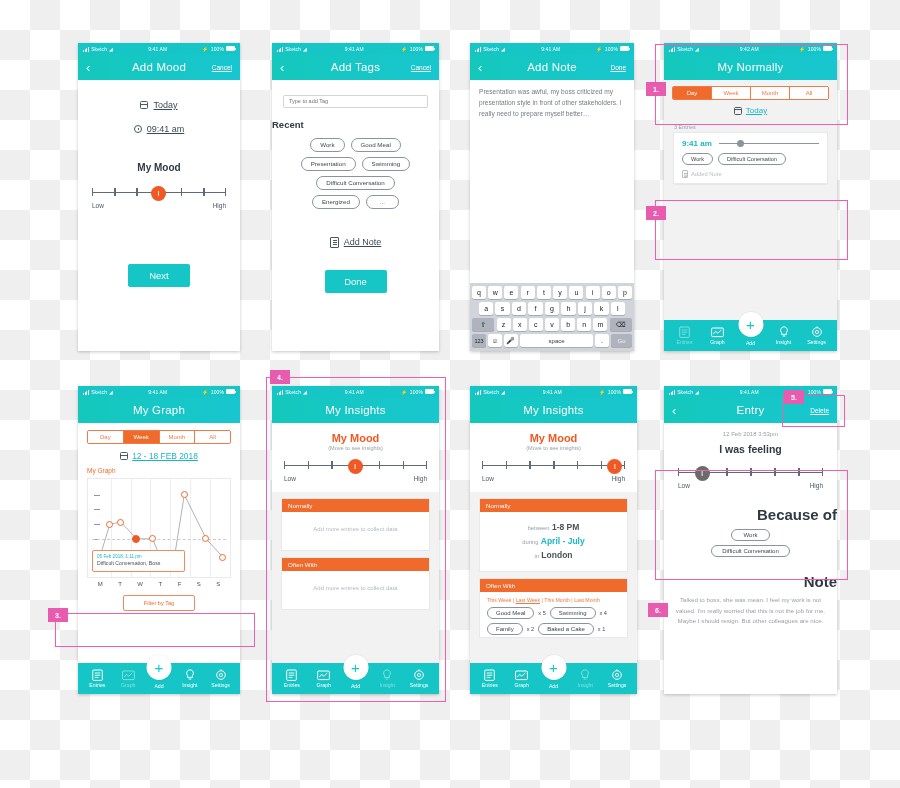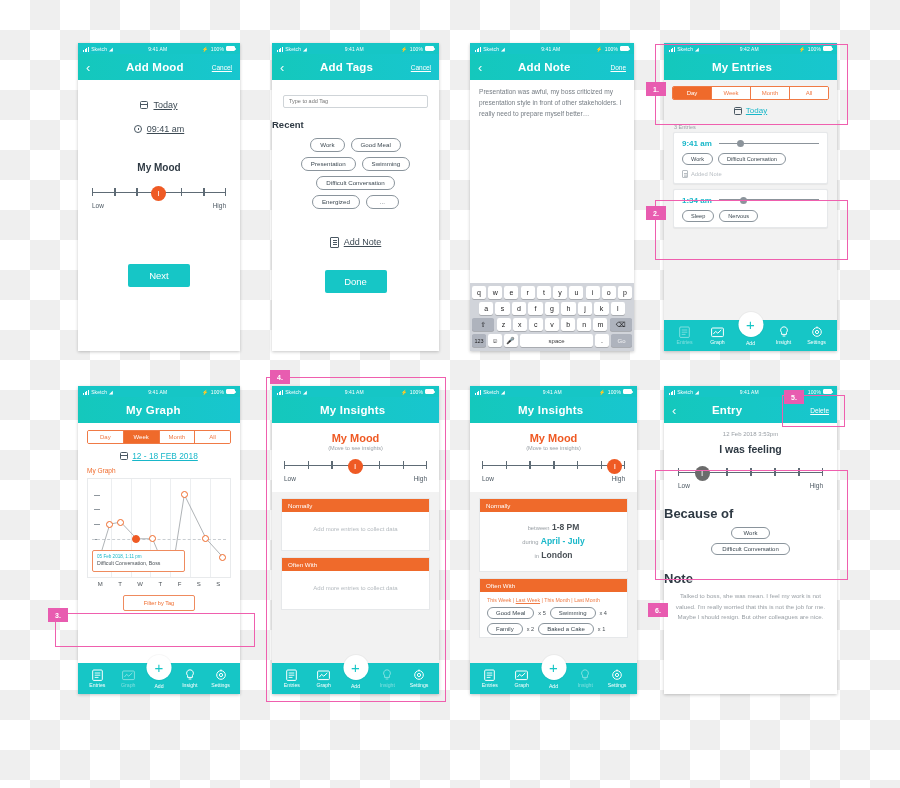--- a/index.html
+++ b/index.html
@@ -60,24 +60,23 @@
     padding: 0 8px;
     position: relative;
     color: #fff;
   }
   .navbar.grad { background: linear-gradient(90deg,#14c8bc 0%, #18c6cf 100%); }
   .nav-back {
     font-size: 13px; line-height: 1; color: rgba(255,255,255,0.92);
     font-weight: 300; width: 18px;
   }
   .nav-title {
-    position: absolute; left: 0; right: 0; text-align: left;
-    font-size: 11.5px; color: #ffffff; font-weight: 700; letter-spacing: 0.2px;
+    position: absolute; left: 0; right: 0; text-align: center;
+    font-size: 11.5px; color: #ffffff; font-weight: 400; letter-spacing: 0.2px;
     pointer-events: none;
-    margin-left: 48px;
   }
   .nav-action {
     margin-left: auto; font-size: 6.5px; color: #ffffff;
     text-decoration: underline; z-index: 2;
   }
   
   .screen-body { flex: 1; position: relative; background: #fff; }
   .row-center { display: flex; align-items: center; justify-content: center; }
   .link-u { text-decoration: underline; }
   
@@ -236,21 +235,21 @@
   .ins-line .pre { font-size:5.8px; color:#9aa0a6; }
   .ins-line b { font-weight:bold; color:#4a5157; }
   .ins-line b.teal { color:#18b7c9; }
   .ow-filters { font-size:5.2px; color:#ef7a44; padding:5px 7px 2px; }
   .ow-filters .u { text-decoration: underline; }
   .ow-row { display:flex; align-items:center; gap:4px; padding:2px 7px; }
   .ow-count { font-size:5.6px; color:#4a5157; }
   
   .ed-date { text-align:center; font-size:6px; color:#9aa0a6; padding-top:8px; }
   .ed-h { text-align:center; font-size:10.5px; font-weight:bold; color:#2f3a44; margin-top:6px; }
-  .ed-h2 { text-align:left; font-size:13px; font-weight:bold; color:#2f3a44; }
+  .ed-h2 { text-align:right; font-size:15px; font-weight:bold; color:#2f3a44; }
   .ed-note { font-size:6.2px; line-height:1.7; color:#9aa0a6; text-align:center; padding:5px 11px 0; }
   
   .anno-box {
     position: absolute; border: 1.2px solid #ef5fae; pointer-events: none; z-index: 40;
   }
   .anno-num {
     position: absolute; background: #e85cb0; color: #fff; font-size: 7px; font-weight: bold;
     width: 20px; height: 14px; display: flex; align-items: center; justify-content: center;
     z-index: 41;
   }
@@ -455,21 +454,21 @@
       <span>◢</span>
     </span>
     <span class="sb-center">9:42 AM</span>
     <span class="sb-right">
       <span>⚡</span>
       <span>100%</span>
       <span class="sb-batt"></span>
     </span>
   </div>
   <div class="navbar grad">
-    <span class="nav-title">My Entries</span>
+    <span class="nav-title">My Normally</span>
   </div>
   <div class="screen-body" style="background:#f2f2f2;">
     <div class="entries-top">
       <div class="segmented">
         <div class="seg active">Day</div>
         <div class="seg">Week</div>
         <div class="seg">Month</div>
         <div class="seg">All</div>
       </div>
       <div class="today-line">
@@ -491,33 +490,20 @@
         <span class="pill" style="font-size:5.6px;padding:2px 8px;">Work</span>
         <span class="pill" style="font-size:5.6px;padding:2px 8px;">Difficult Conersation</span>
       </div>
       <div class="added-note">
         <span class="ico-note sm"></span>
         <span>Added Note</span>
       </div>
     </div>
 
 
-    <div class="entry-card">
-      <div class="entry-head">
-        <span class="entry-time">1:34 am</span>
-        <span class="mini-slider">
-          <span class="mtrack"></span>
-            <span class="mthumb" style="left:25%"></span>
-        </span>
-      </div>
-      <div class="entry-pills">
-        <span class="pill" style="font-size:5.6px;padding:2px 8px;">Sleep</span>
-        <span class="pill" style="font-size:5.6px;padding:2px 8px;">Nervous</span>
-      </div>
-    </div>
   </div>
   <div class="tabbar">
     <div class="tab dim">
       <div class="tab-ico">
         <svg width="11" height="12" viewBox="0 0 11 12">
             <rect x="0.7" y="1" width="9.6" height="10.4" rx="1" fill="none" stroke="currentColor" stroke-width="1"></rect>
             <line x1="2.7" y1="4" x2="8.3" y2="4" stroke="currentColor" stroke-width="0.9"></line>
             <line x1="2.7" y1="6.2" x2="8.3" y2="6.2" stroke="currentColor" stroke-width="0.9"></line>
             <line x1="2.7" y1="8.4" x2="6.5" y2="8.4" stroke="currentColor" stroke-width="0.9"></line>
           </svg>

